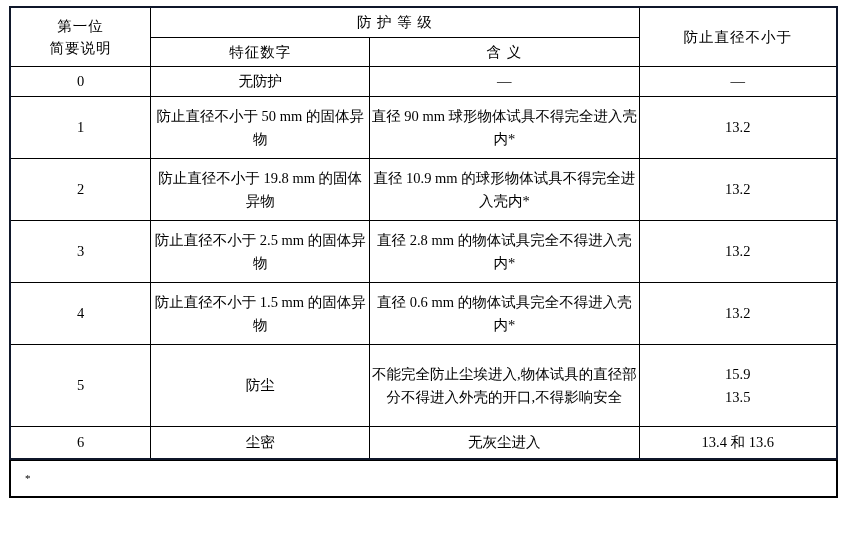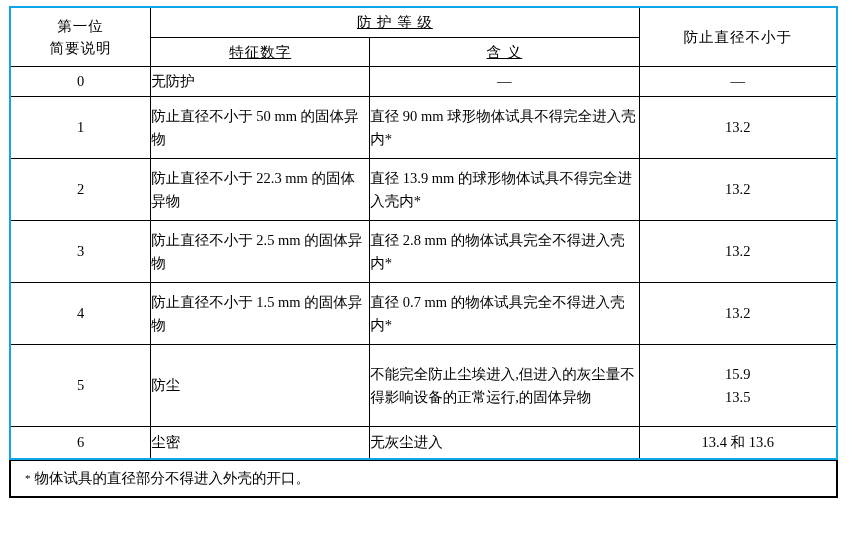--- a/index.html
+++ b/index.html
@@ -28,35 +28,35 @@
     line-height: 1.55;
   }
   table.ip td, table.ip th {
     border: 1px solid #000;
     padding: 0;
     vertical-align: middle;
     font-weight: normal;
   }
   
   table.ip {
-    border: 2px solid #0ea5e9;
+    border: 2px solid #0f172a;
   }
   .c-digit { width: 140px; text-align: center; }
   .c-brief { width: 218px; }
   .c-mean  { width: 268px; }
   .c-ref   { width: 197px; text-align: center; }
 
   .hdr {
     text-align: center;
     font-weight: bold;
     letter-spacing: 1px;
   }
   .hdr-tall { height: 58px; }
-  .hdr-sub { height: 27px; text-decoration: underline; }
-  .pad-l { padding-left: 10px; padding-right: 6px; }
+  .hdr-sub { height: 27px; }
+  .pad-l { padding-left: 10px; padding-right: 6px; text-align: center; }
   .pad-c { text-align: center; }
   .rowtxt { padding-top: 5px; padding-bottom: 5px; }
   .digitcell { text-align: center; font-size: 14.5px; }
   .dash { text-align: center; }
   .ref-two span { display: block; }
   .note {
     border: 2px solid #000;
     border-top: 1px solid #000;
     width: 829px;
     margin: 0 0 0 9px;
@@ -111,56 +111,55 @@
 
       <tr class="h-row-1">
         <td class="digitcell">1</td>
         <td class="pad-l rowtxt">防止直径不小于 50 mm 的固体异物</td>
         <td class="pad-l rowtxt">直径 90 mm 球形物体试具不得完全进入壳内*</td>
         <td class="pad-c">13.2</td>
       </tr>
 
       <tr class="h-row-2">
         <td class="digitcell">2</td>
-        <td class="pad-l rowtxt">防止直径不小于 22.3 mm 的固体异物</td>
-        <td class="pad-l rowtxt">直径 13.9 mm 的球形物体试具不得完全进入壳内*</td>
+        <td class="pad-l rowtxt">防止直径不小于 19.8 mm 的固体异物</td>
+        <td class="pad-l rowtxt">直径 10.9 mm 的球形物体试具不得完全进入壳内*</td>
         <td class="pad-c">13.2</td>
       </tr>
 
       <tr class="h-row-3">
         <td class="digitcell">3</td>
         <td class="pad-l rowtxt">防止直径不小于 2.5 mm 的固体异物</td>
         <td class="pad-l rowtxt">直径 2.8 mm 的物体试具完全不得进入壳内*</td>
         <td class="pad-c">13.2</td>
       </tr>
 
       <tr class="h-row-4">
         <td class="digitcell">4</td>
         <td class="pad-l rowtxt">防止直径不小于 1.5 mm 的固体异物</td>
-        <td class="pad-l rowtxt">直径 0.7 mm 的物体试具完全不得进入壳内*</td>
+        <td class="pad-l rowtxt">直径 0.6 mm 的物体试具完全不得进入壳内*</td>
         <td class="pad-c">13.2</td>
       </tr>
 
       <tr class="h-row-5">
         <td class="digitcell">5</td>
         <td class="pad-l rowtxt">防尘</td>
-        <td class="pad-l rowtxt">不能完全防止尘埃进入,但进入的灰尘量不得影响设备的正常运行,的固体异物</td>
+        <td class="pad-l rowtxt">不能完全防止尘埃进入,物体试具的直径部分不得进入外壳的开口,不得影响安全</td>
         <td class="pad-c ref-two">
           <span>15.9</span>
           <span>13.5</span>
         </td>
       </tr>
 
       <tr class="h-row-6">
         <td class="digitcell">6</td>
         <td class="pad-l rowtxt">尘密</td>
         <td class="pad-l rowtxt">无灰尘进入</td>
         <td class="pad-c">13.4 和 13.6</td>
       </tr>
     </tbody>
   </table>
 
   <div class="note">
     <sup>*</sup>
-    <span>物体试具的直径部分不得进入外壳的开口。</span>
   </div>
 
 </div>
 
 </body></html>

